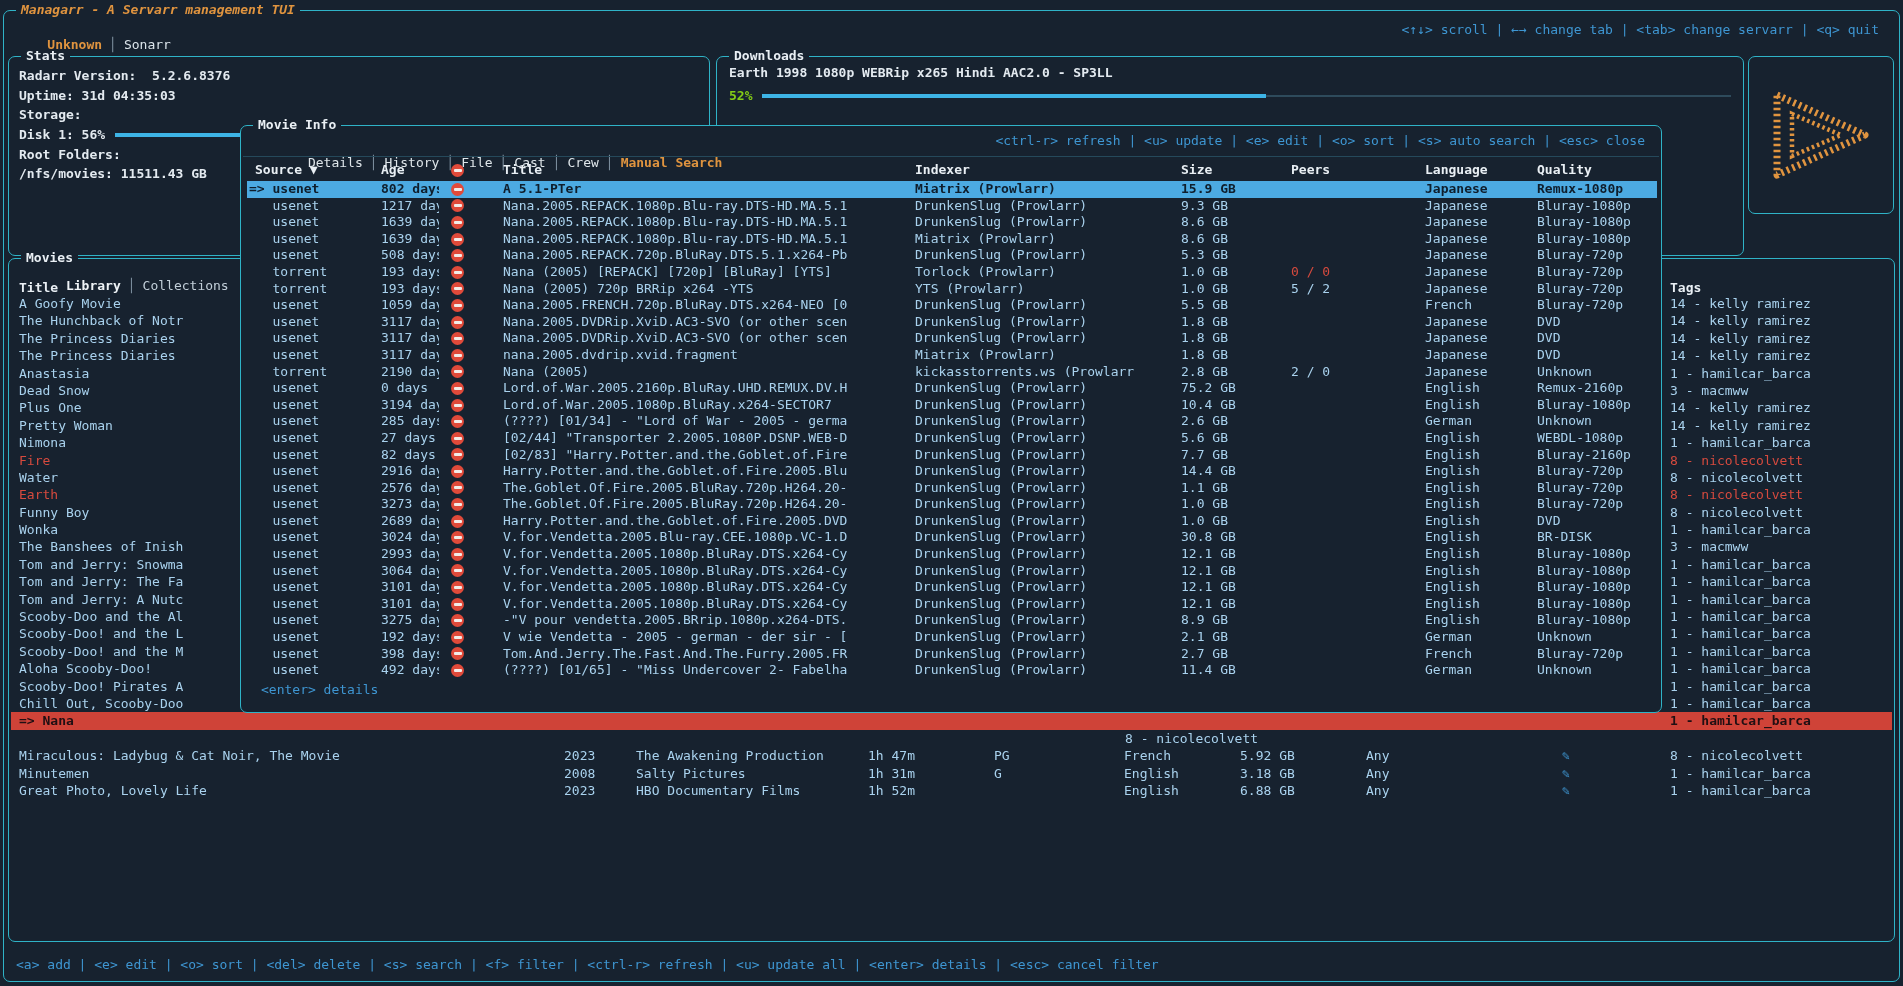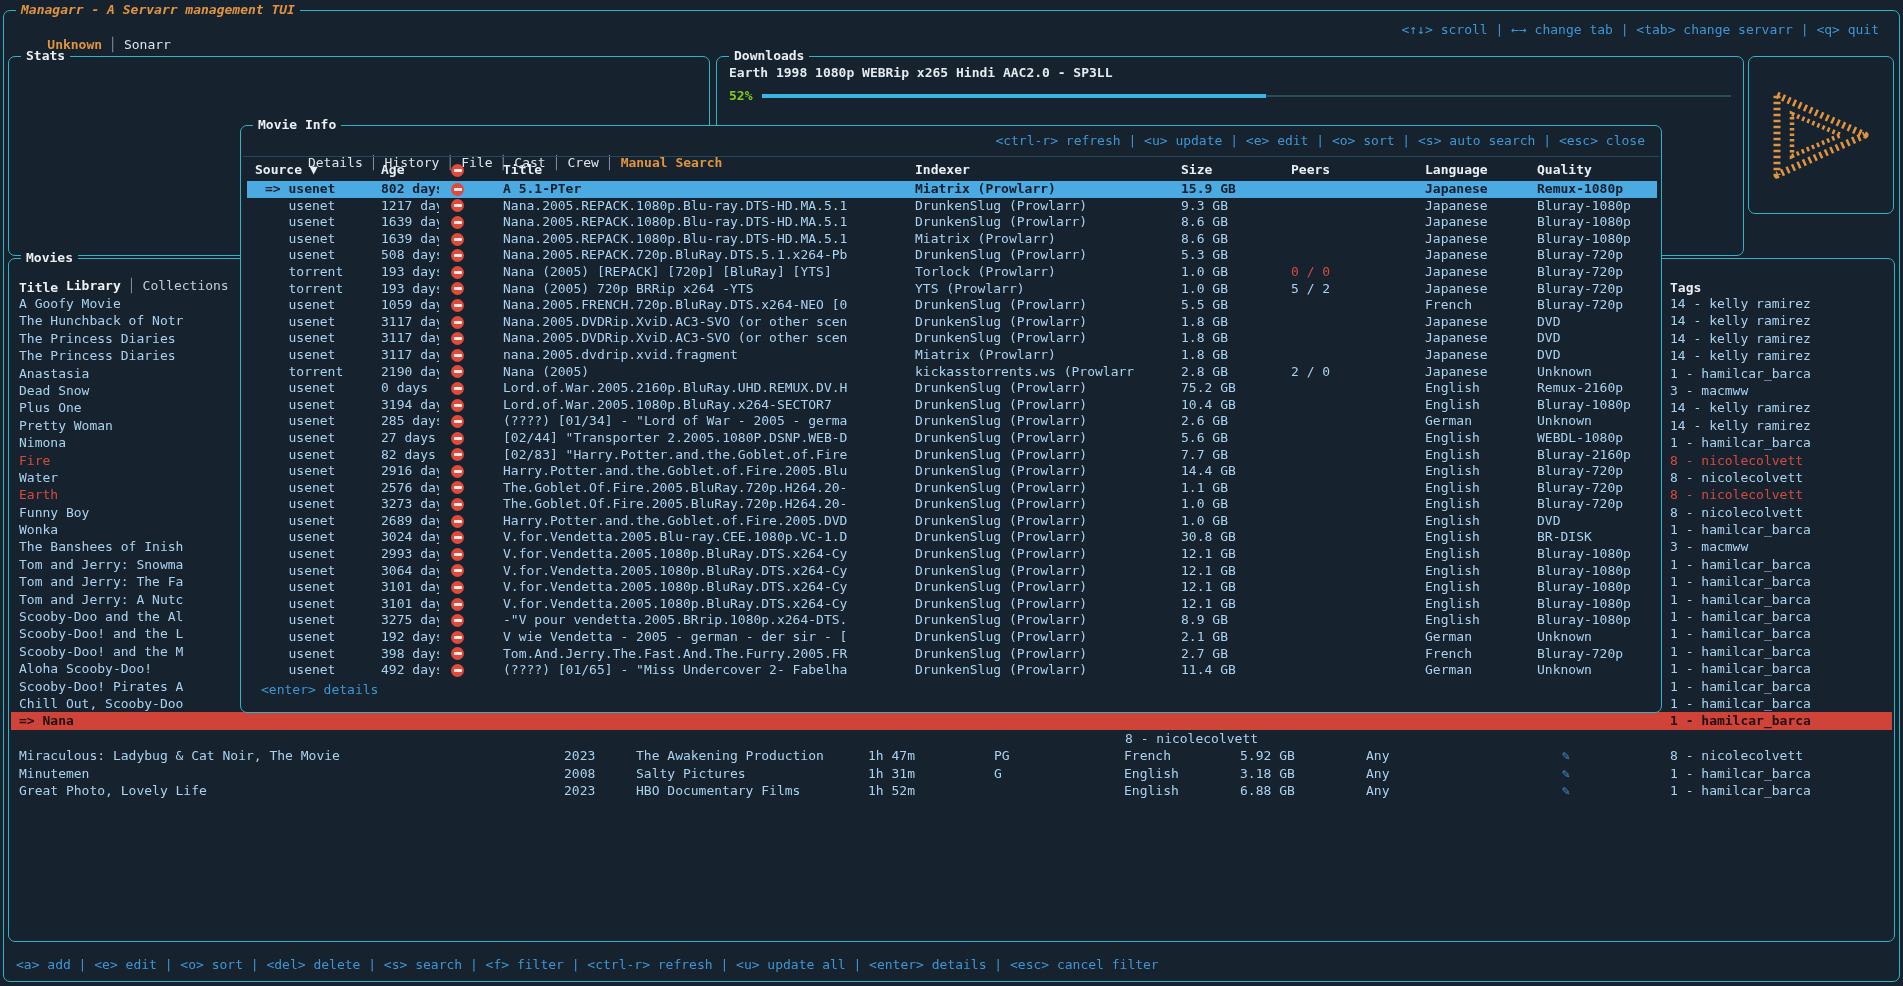--- a/index.html
+++ b/index.html
@@ -60,21 +60,21 @@
   
   .modal { left:240px; top:125px; width:1422px; height:588px; background:#17222f; z-index:5; }
   .modal-tabs { position:absolute; left:20px; top:14px; white-space:pre;text-align:center; }
   .mitab { color:#dfe6ea; }
   .mitab.active { color:#e0943f; font-weight:bold; }
   .modal-keys { position:absolute; right:16px; top:7px; }
   .modal-sep { position:absolute; left:2px; right:2px; top:30px; border-top:1px solid #25495b; }
   .mrow { display:flex; height:16.6px; line-height:16.6px; white-space:pre; }
   .modal-head { position:absolute; left:6px; top:36px; width:1410px; font-weight:bold; color:#e9eff4; height:17px; }
   .modal-rows { position:absolute; left:6px; top:55px; width:1410px; }
-  .m-src{width:130px;padding-left:18px} .m-age{width:62px;padding-left:4px}
+  .m-src{width:130px;padding-left:2px} .m-age{width:62px;padding-left:4px}
   .m-icon{width:56px;padding-left:12px; display:flex; align-items:center;}
   .m-title{width:412px} .m-idx{width:266px} .m-size{width:110px}
   .m-peers{width:134px} .m-lang{width:112px} .m-qual{flex:1 1 auto; width:auto;}
   .modal-head .m-src { padding-left:8px; }
   .msel { background:#4caae2; color:#0f1e2c; font-weight:600; }
   .redtxt { color:#d64a3e; }
   .modal-footer { position:absolute; left:20px; top:556px; }
 
   .no-icon { display:inline-block; width:13px; height:13px; border-radius:50%; background:#e04a3a; position:relative; }
   .no-icon::after { content:""; position:absolute; left:2.5px; right:2.5px; top:5px; height:3px; background:#f2ece9; border-radius:1px; }
@@ -88,20 +88,31 @@
     <span class="legend app-legend">Managarr - A Servarr management TUI</span>
   </div>
 
   <div class="servarr-tabs">
     <span class="stab active">Unknown</span><span class="tsep">│</span><span class="stab">Sonarr</span>
   </div>
   <div class="keys top-keys">&lt;↑↓&gt; scroll | ←→ change tab | &lt;tab&gt; change servarr | &lt;q&gt; quit</div>
 
   <div class="b stats-panel">
     <span class="legend">Stats</span>
+    <div class="pbody">
+      <div class="sline">Radarr Version:  5.2.6.8376</div>
+      <div class="sline">Uptime: 31d 04:35:03</div>
+      <div class="sline">Storage:</div>
+      <div class="sline flexline">
+        <span>Disk 1: 56%</span>
+        <span class="lgauge"><i class="rest"></i><i class="fill" id="disk-fill" style="width: 56%;"></i></span>
+      </div>
+      <div class="sline">Root Folders:</div>
+      <div class="sline">/nfs/movies: 11511.43 GB</div>
+    </div>
   </div>
 
   <div class="b downloads-panel">
     <span class="legend">Downloads</span>
     <div class="dl-title">Earth 1998 1080p WEBRip x265 Hindi AAC2.0 - SP3LL</div>
     <div class="dl-row">
       <span class="dl-pct">52%</span>
       <span class="lgauge">
           <i class="rest"></i>
           <i class="fill" id="dl-fill" style="width: 52%;"></i>

